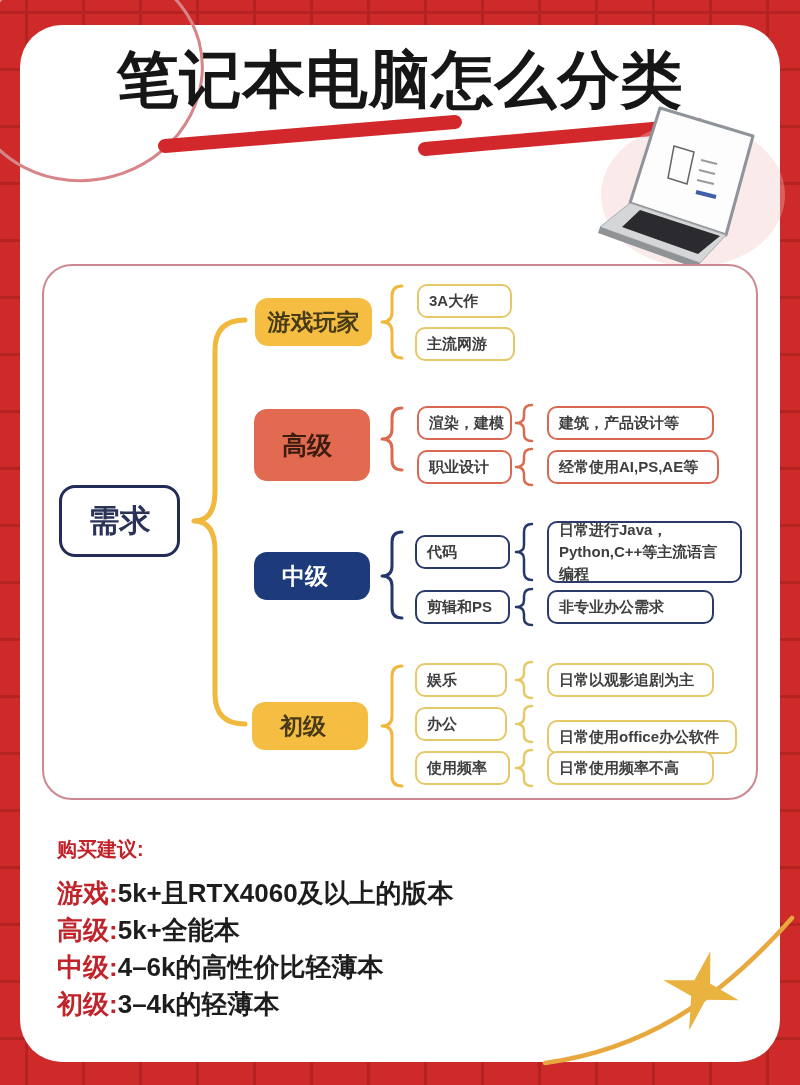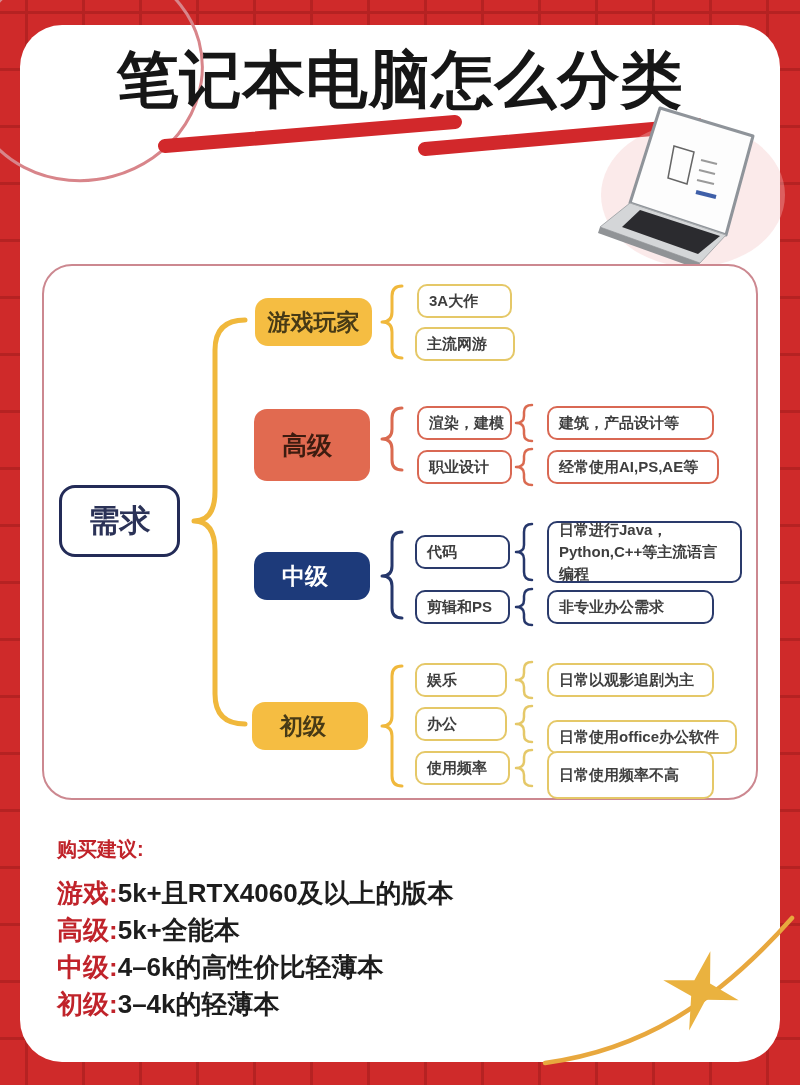--- a/index.html
+++ b/index.html
@@ -137,21 +137,21 @@
     <div class="node leaf l-navy wrap" style="left:503px;top:255px;width:195px;height:62px;">日常进行Java，Python,C++等主流语言编程</div>
     <div class="node leaf l-navy" style="left:371px;top:324px;width:95px;height:34px;">剪辑和PS</div>
     <div class="node branch b-yellow" style="left:208px;top:436px;width:116px;height:48px;">初级</div>
 
     <div class="node leaf l-navy" style="left:503px;top:324px;width:167px;height:34px;">非专业办公需求</div>
     <div class="node leaf l-yellow" style="left:371px;top:397px;width:92px;height:34px;">娱乐</div>
     <div class="node leaf l-yellow" style="left:503px;top:397px;width:167px;height:34px;">日常以观影追剧为主</div>
     <div class="node leaf l-yellow" style="left:371px;top:441px;width:92px;height:34px;">办公</div>
     <div class="node leaf l-yellow" style="left:503px;top:441px;width:190px;height:34px;margin-top:13px;">日常使用office办公软件</div>
     <div class="node leaf l-yellow" style="left:371px;top:485px;width:95px;height:34px;">使用频率</div>
-    <div class="node leaf l-yellow" style="left:503px;top:485px;width:167px;height:48px;">日常使用频率不高</div>
+    <div class="node leaf l-yellow" style="left:503px;top:485px;width:167px;height:34px;">日常使用频率不高</div>
   </div>
 
   <div class="advice">
     <div class="advice-heading">购买建议:</div>
     <div class="advice-line">
       <span class="advice-label">游戏:</span><span>5k+且RTX4060及以上的版本</span>
     </div>
     <div class="advice-line">
       <span class="advice-label">高级:</span><span>5k+全能本</span>
     </div>

